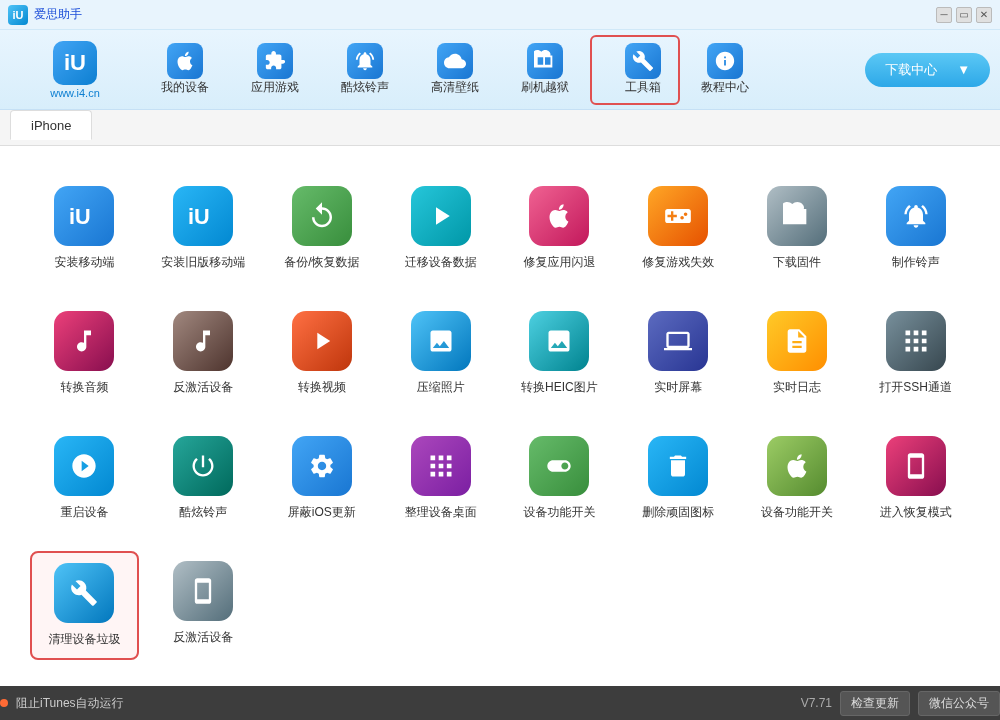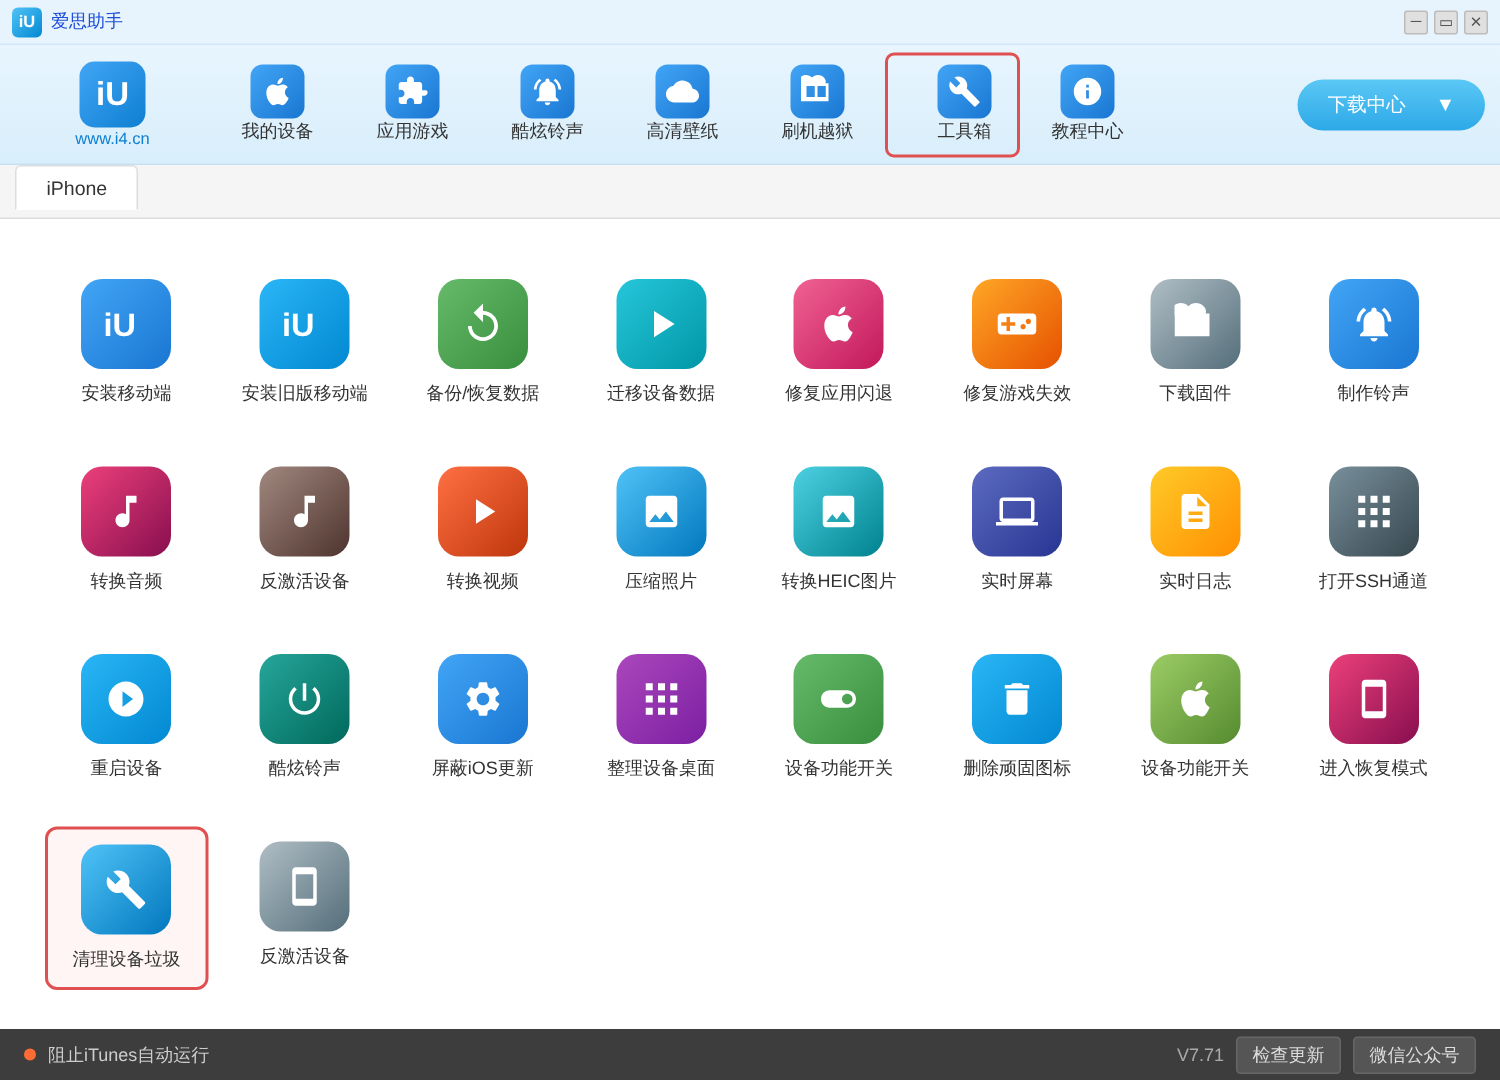--- a/index.html
+++ b/index.html
@@ -202,21 +202,21 @@
     .ic-brown { background: linear-gradient(135deg, #a1887f, #4e342e); }
     .ic-green2 { background: linear-gradient(135deg, #26a69a, #00695c); }
     .ic-gray { background: linear-gradient(135deg, #b0bec5, #546e7a); }
 
     
     .status-bar {
       height: 34px;
       background: #3d3d3d;
       display: flex;
       align-items: center;
-      padding: 0 16px;
+      padding: 0 0;
       gap: 8px;
     }
     .status-dot {
       width: 8px; height: 8px;
       background: #ff6b35;
       border-radius: 50%;
     }
     .status-text { font-size: 12px; color: #ccc; flex: 1; }
     .status-version { font-size: 12px; color: #aaa; }
     .status-btn {

